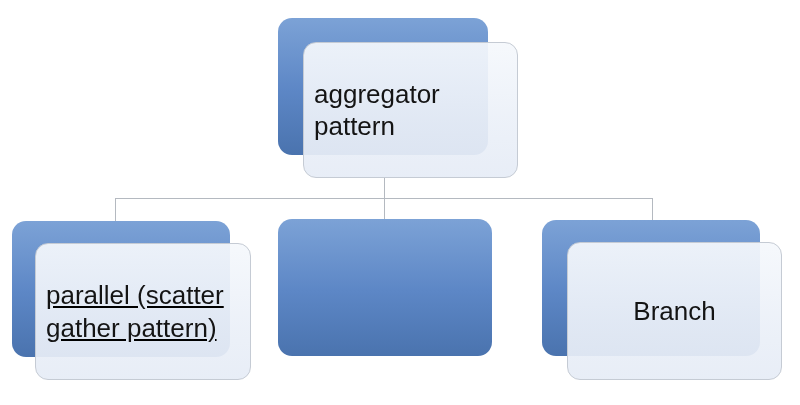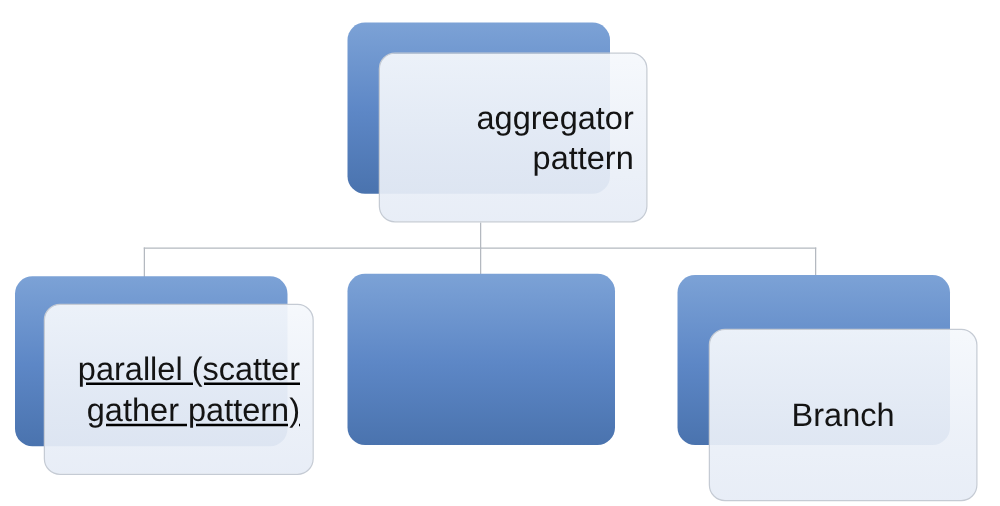--- a/index.html
+++ b/index.html
@@ -33,42 +33,42 @@
     position: absolute;
     border-radius: 13px;
     border: 1px solid var(--box-border, #c5cbd4);
     background: linear-gradient(180deg,
       rgba(245,248,252,0.93) 0%,
       rgba(235,240,248,0.93) 60%,
       rgba(230,236,246,0.93) 100%);
     display: flex;
     align-items: center;
     justify-content: center;
-    text-align: right;
+    text-align: left;
     z-index: 3;
     box-sizing: border-box;
   }
   .front-box .label {
     color: var(--text, #141414);
     font-size: 26px;
     line-height: 1.25;
     padding: 0 10px;
   }
   
   .top-shadow  { left: 278px; top: 18px;  width: 210px; height: 137px; }
   .top-front   { left: 303px; top: 42px;  width: 215px; height: 136px; }
   
   .left-shadow { left: 12px;  top: 221px; width: 218px; height: 136px; }
   .left-front  { left: 35px;  top: 243px; width: 216px; height: 137px; text-decoration: underline; }
   
   .mid-shadow  { left: 278px; top: 219px; width: 214px; height: 137px; }
   .mid-front   { left: 301px; top: 242px; width: 212px; height: 138px; }
   
   .right-shadow{ left: 542px; top: 220px; width: 218px; height: 136px; }
-  .right-front { left: 567px; top: 242px; width: 215px; height: 138px; margin-top: 21px; }
+  .right-front { left: 567px; top: 242px; width: 215px; height: 138px; }
   
   .conn-v-top   { left: 384px; top: 178px; width: 1px;   height: 21px; }
   .conn-h-rail  { left: 115px; top: 198px; width: 538px; height: 1px;  }
   .conn-v-left  { left: 115px; top: 198px; width: 1px;   height: 25px; }
   .conn-v-mid   { left: 384px; top: 198px; width: 1px;   height: 23px; }
   .conn-v-right { left: 652px; top: 198px; width: 1px;   height: 24px; }
 </style>
 </head>
 <body>
 

